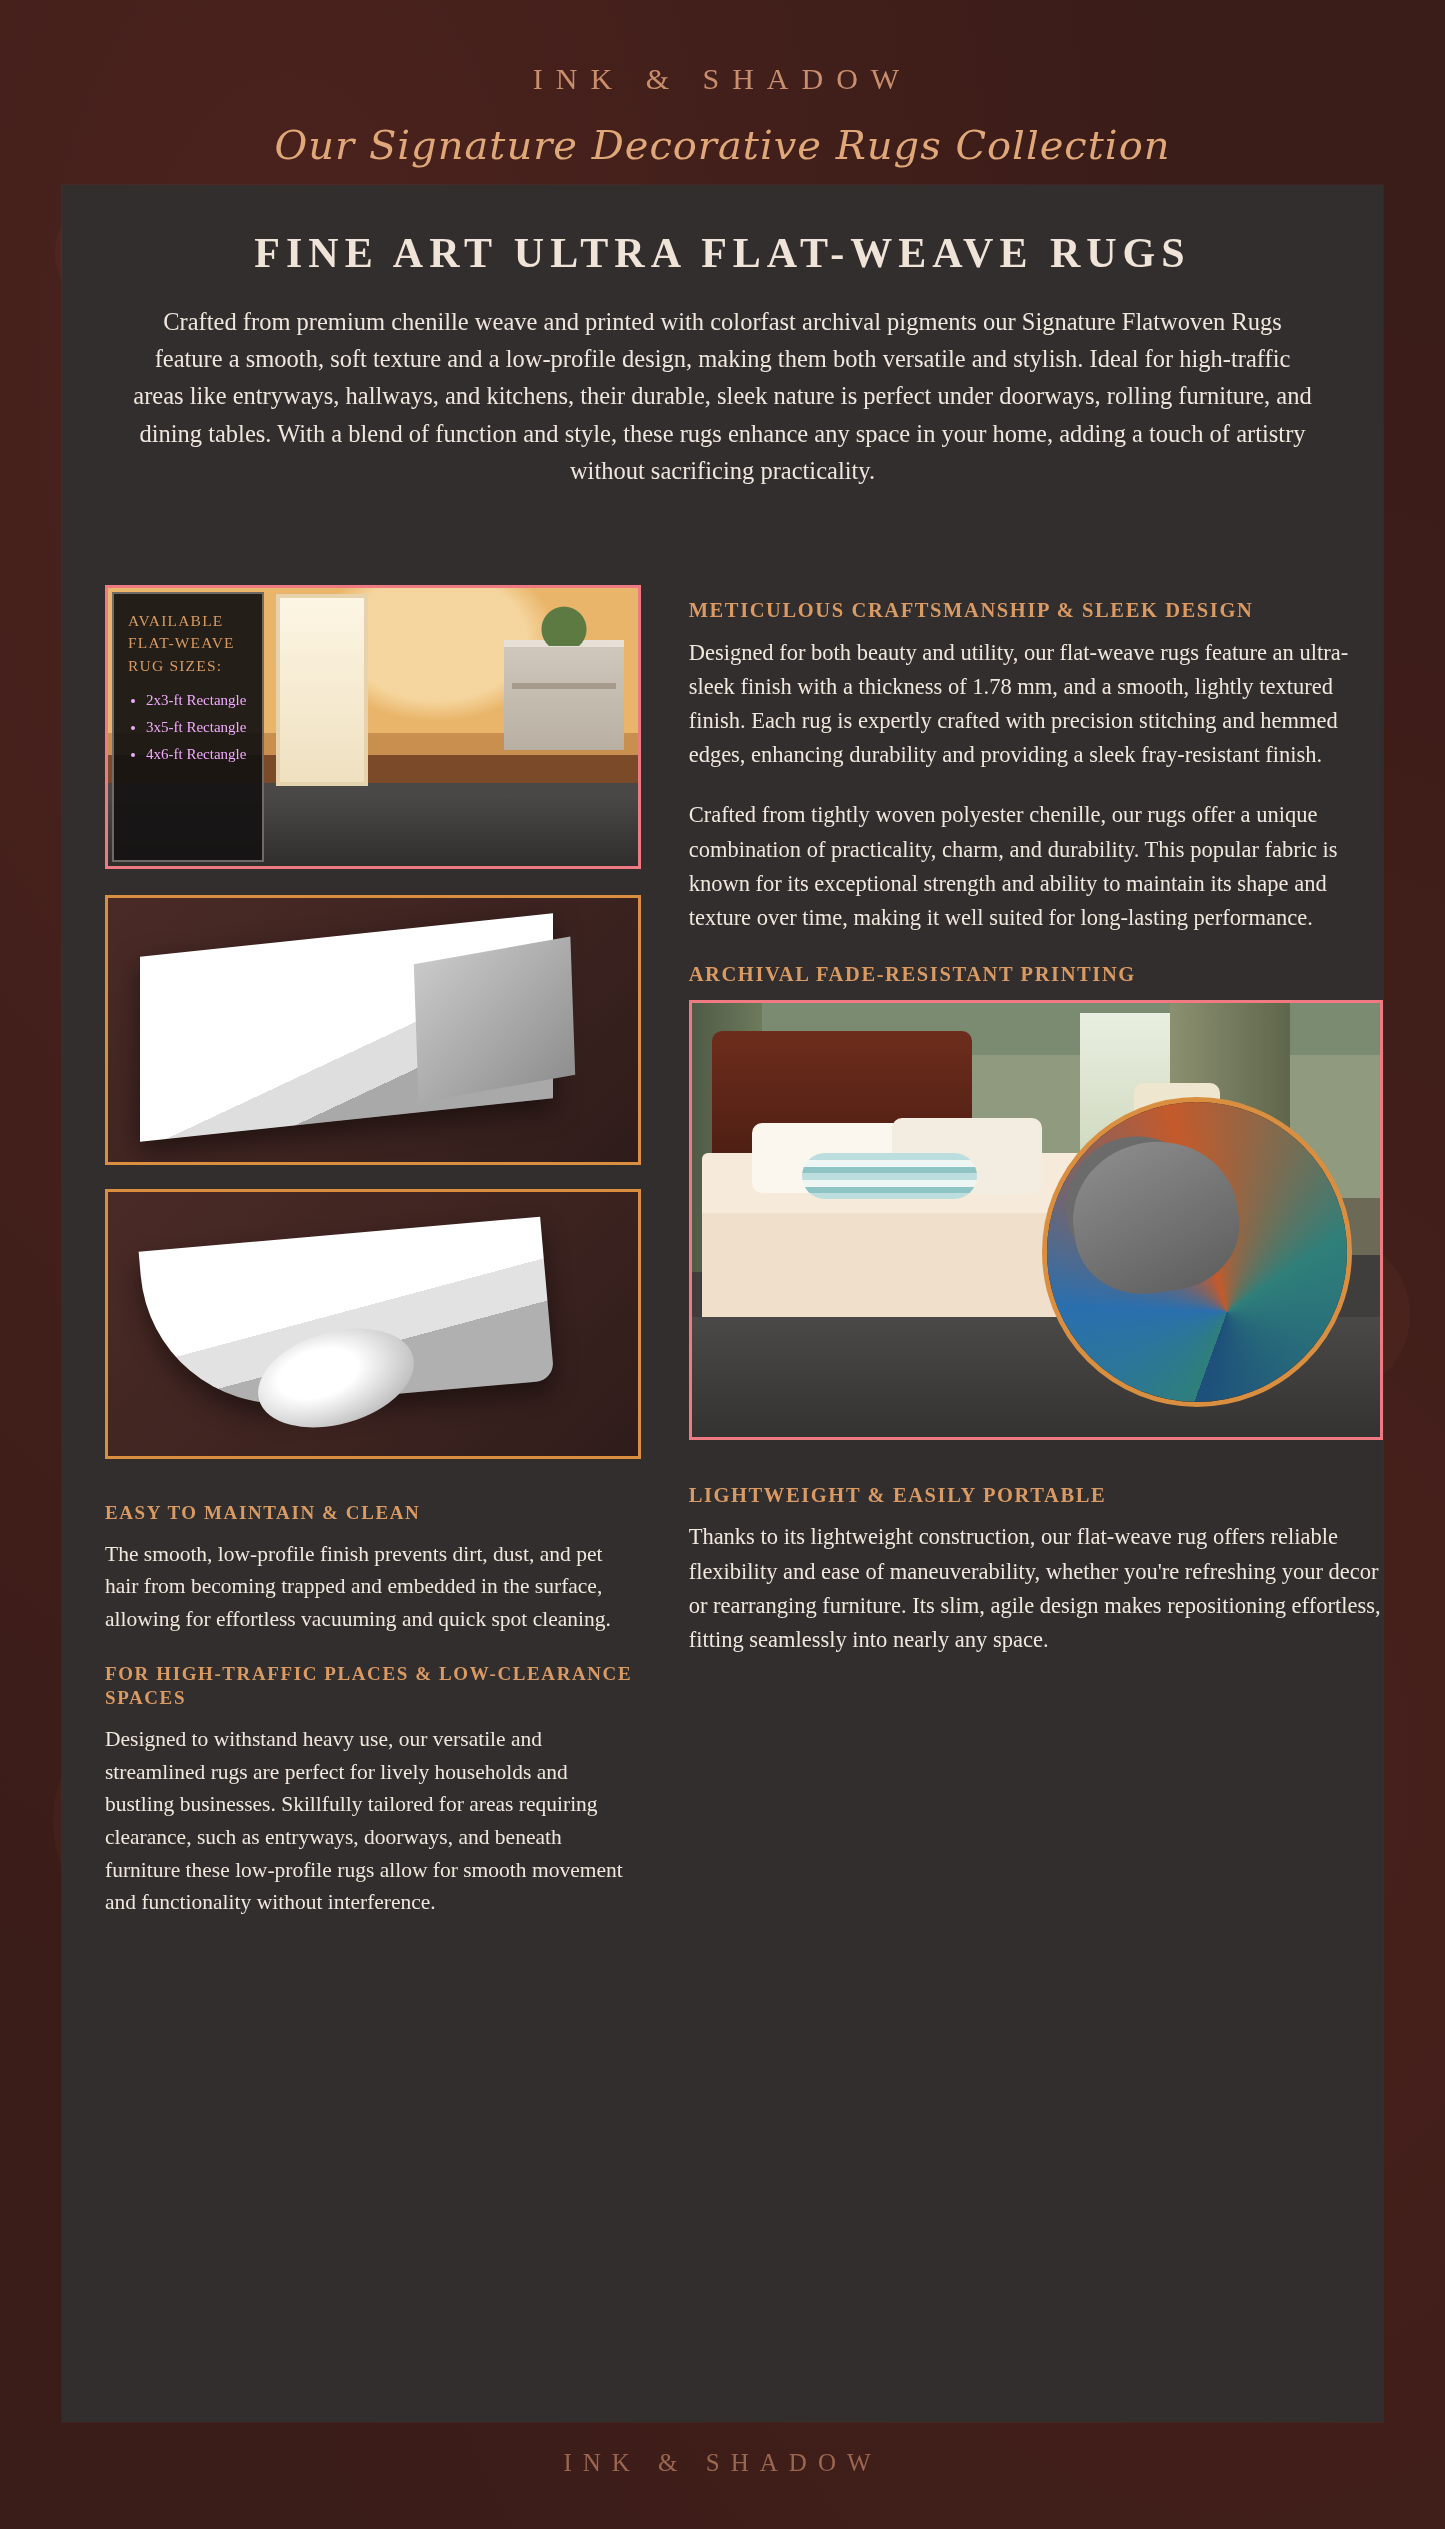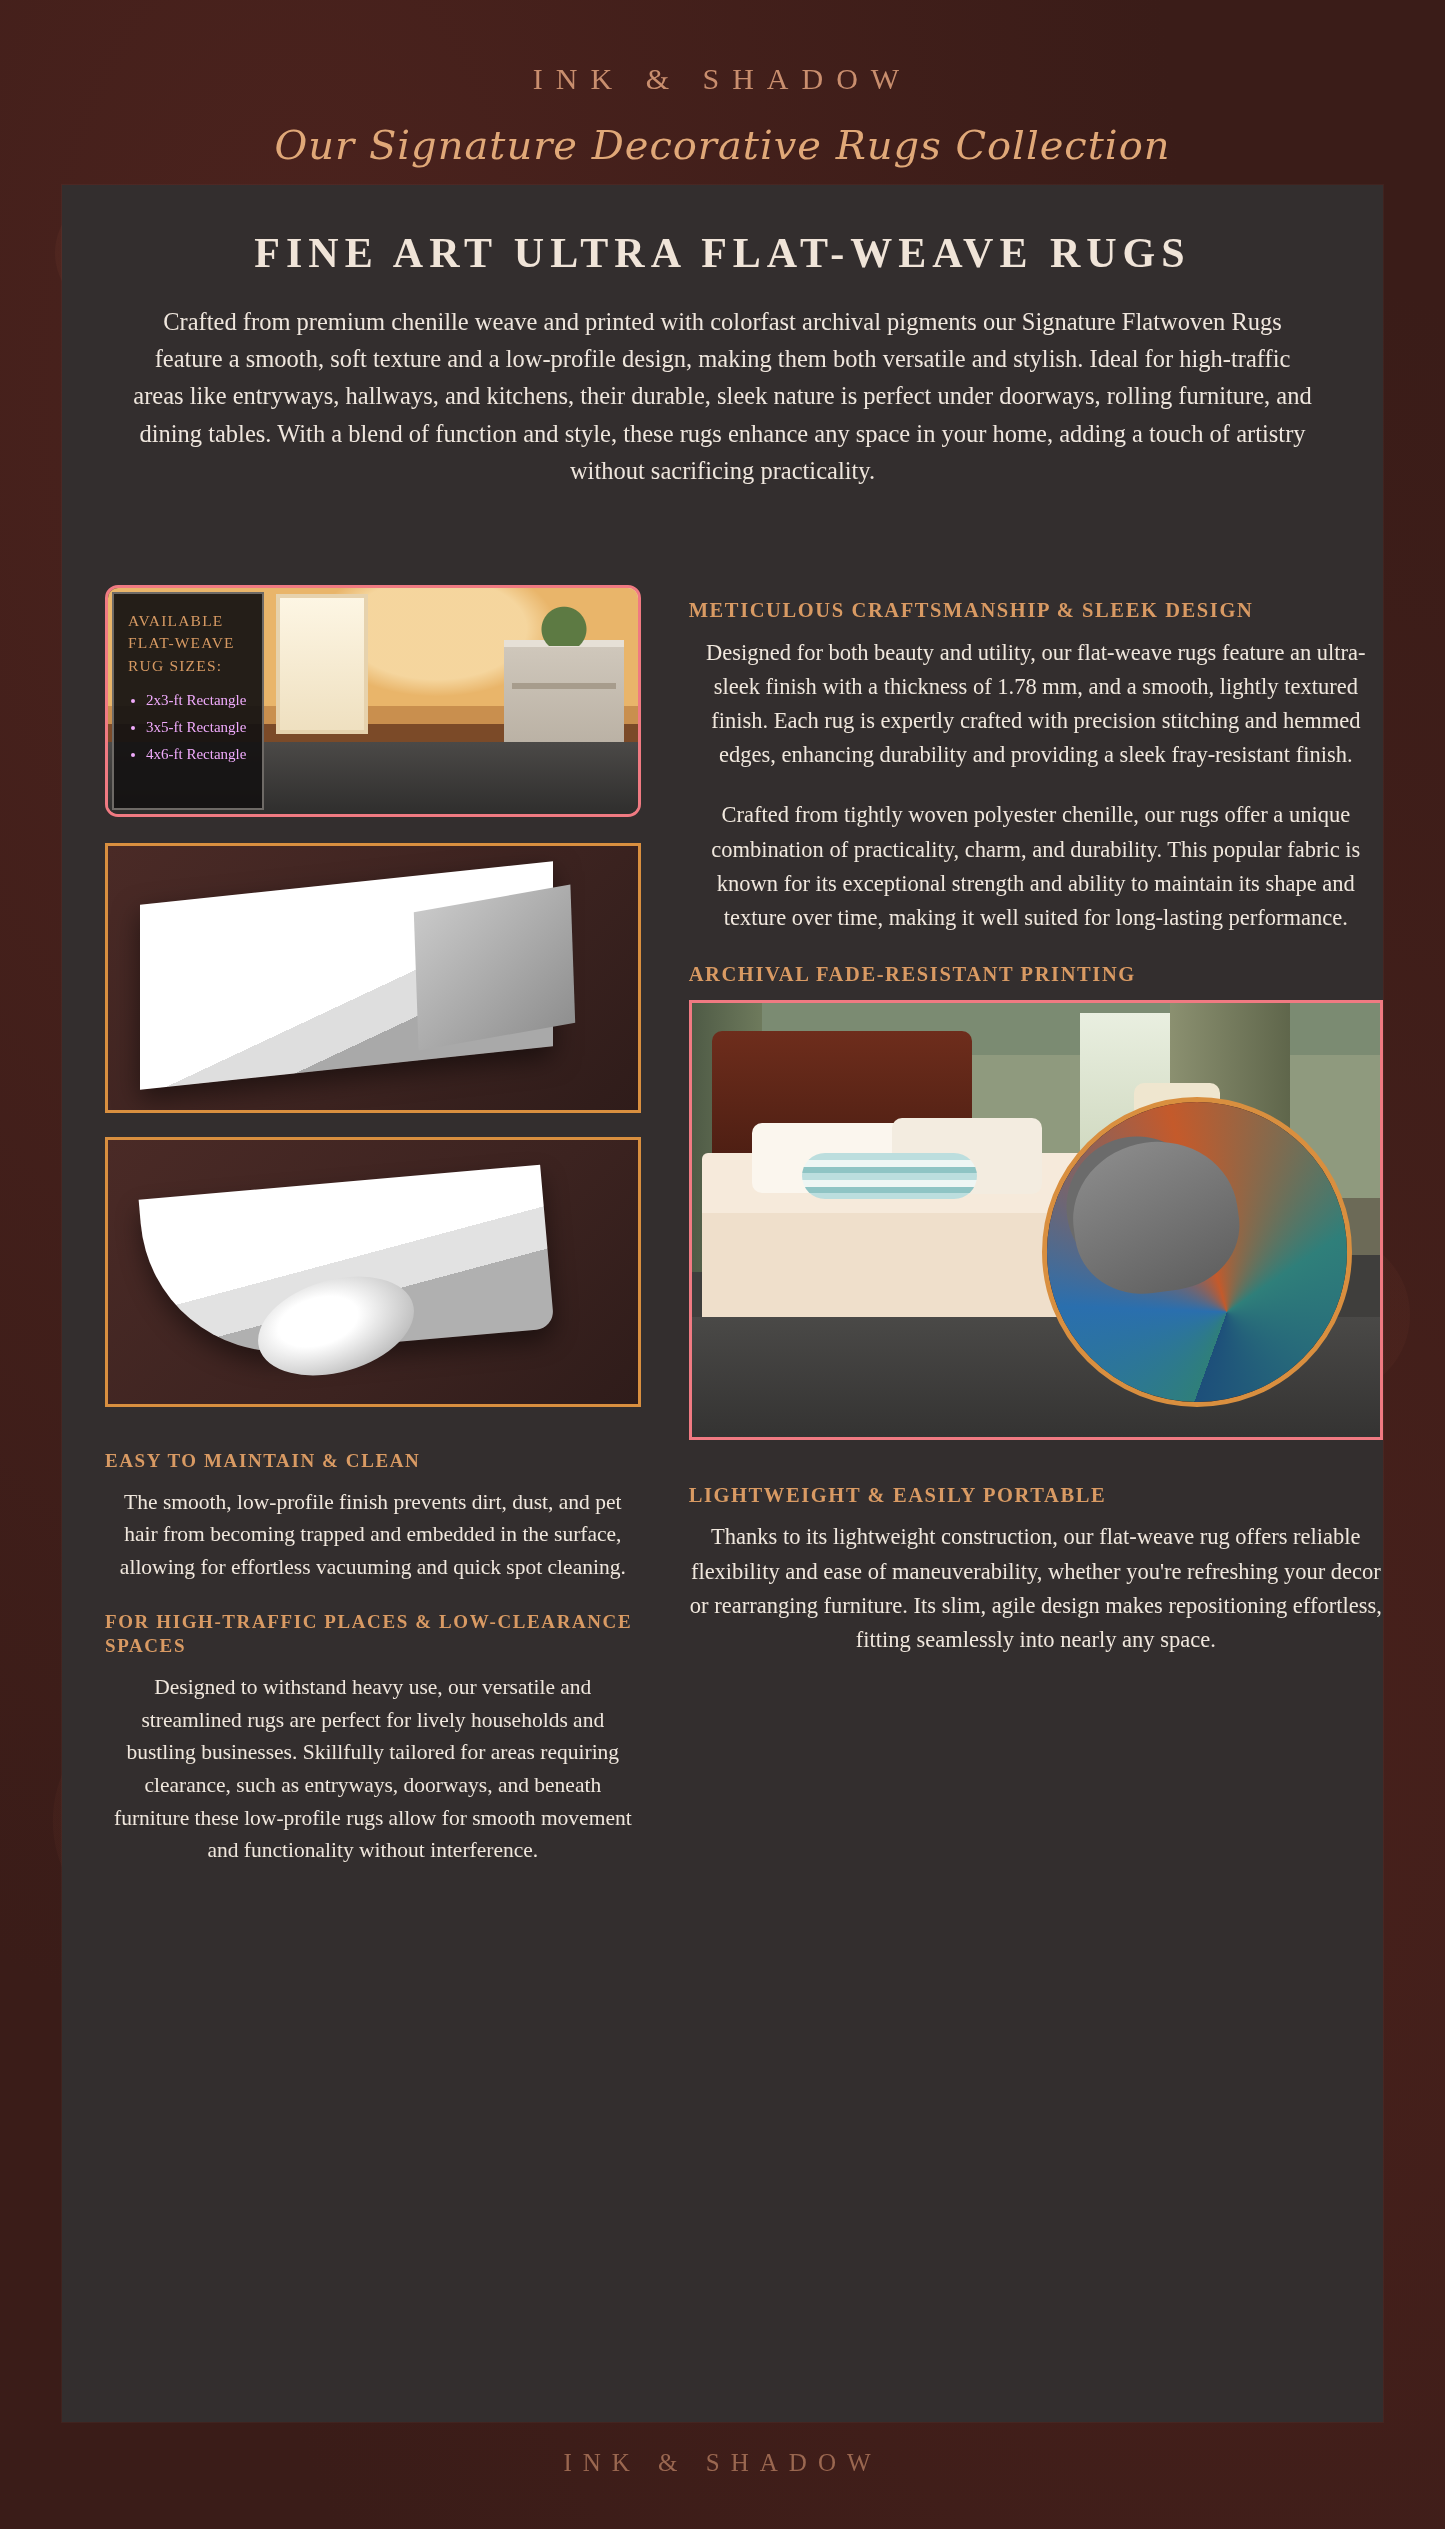--- a/index.html
+++ b/index.html
@@ -91,26 +91,25 @@
   
   .frame {
     position: relative;
     border: 3px solid #f07a82;
     overflow: hidden;
   }
   .frame-gold { border: 3px solid #d98f3f; }
 
   
   .img-entry {
-    height: 232px;
+    height: 284px;
     background:
       linear-gradient(90deg, #2d2a27 0 155px, rgba(0,0,0,0) 156px),
       linear-gradient(180deg, #f0e2c8 0%, #e8d5b4 40%, #8a5a36 62%, #6d4526 75%, #3c3a38 76%, #3a3836 100%);
     display: block;
-    border-radius: 13px;
   }
   .entry-scene {
     position: absolute; inset: 0;
     background:
       
       radial-gradient(ellipse at 62% 18%, rgba(255,240,200,0.55) 0 90px, rgba(0,0,0,0) 120px),
       
       linear-gradient(180deg, #e9b56a 0 52%, #c98f4e 52% 60%, #7b4a28 60% 70%, #4a4846 70% 100%);
   }
   .entry-door {
@@ -231,21 +230,20 @@
     font-size: 20.5px;
     letter-spacing: 1.6px;
     margin: 12px 0 12px 0;
     line-height: 1.3;
   }
   .body {
     color: #f0e7dd;
     font-size: 22.5px;
     line-height: 1.52;
     margin: 0 0 26px 0;
-    text-align: center;
   }
   .col-left .body { font-size: 21.5px; }
   .col-left .sub { font-size: 19px; }
 
   .block { margin-bottom: 6px; }
 
   
   .brand-bottom {
     position: absolute; bottom: 52px; left: 0; right: 0;
     text-align: center;

